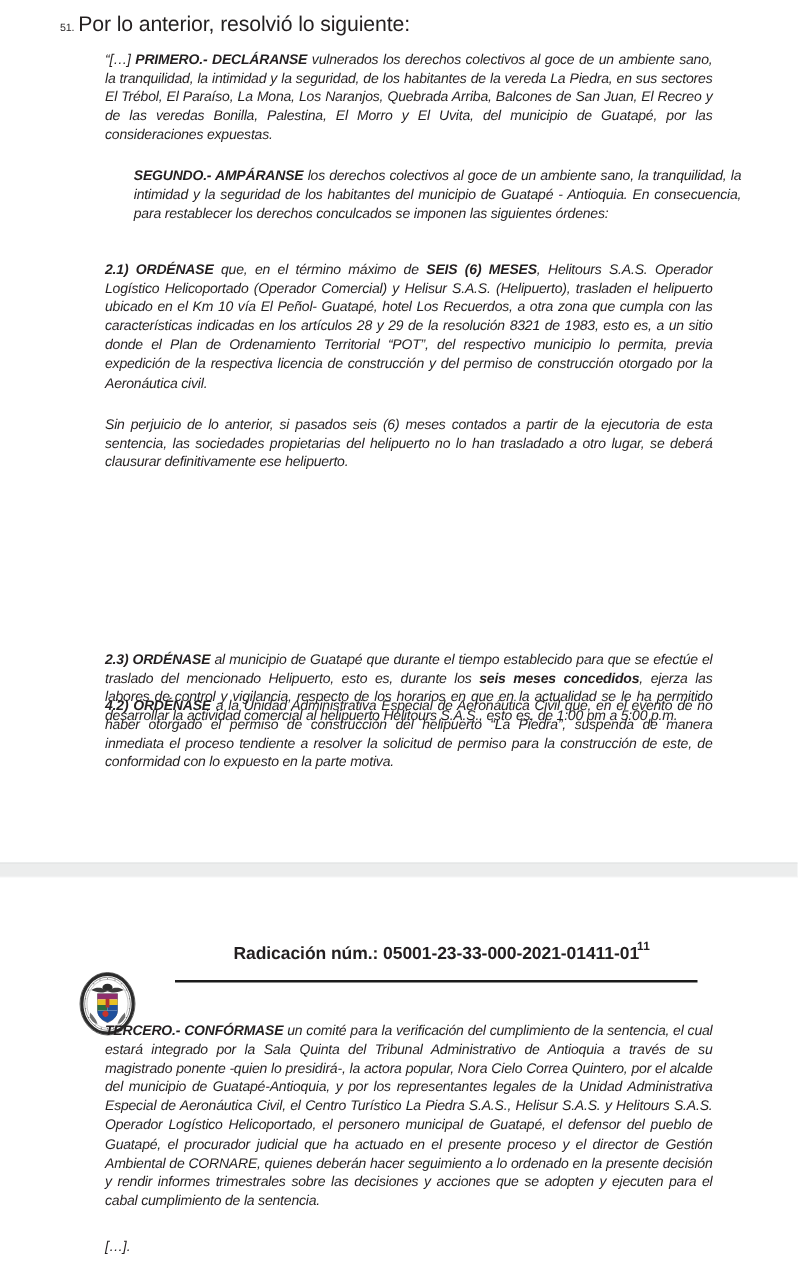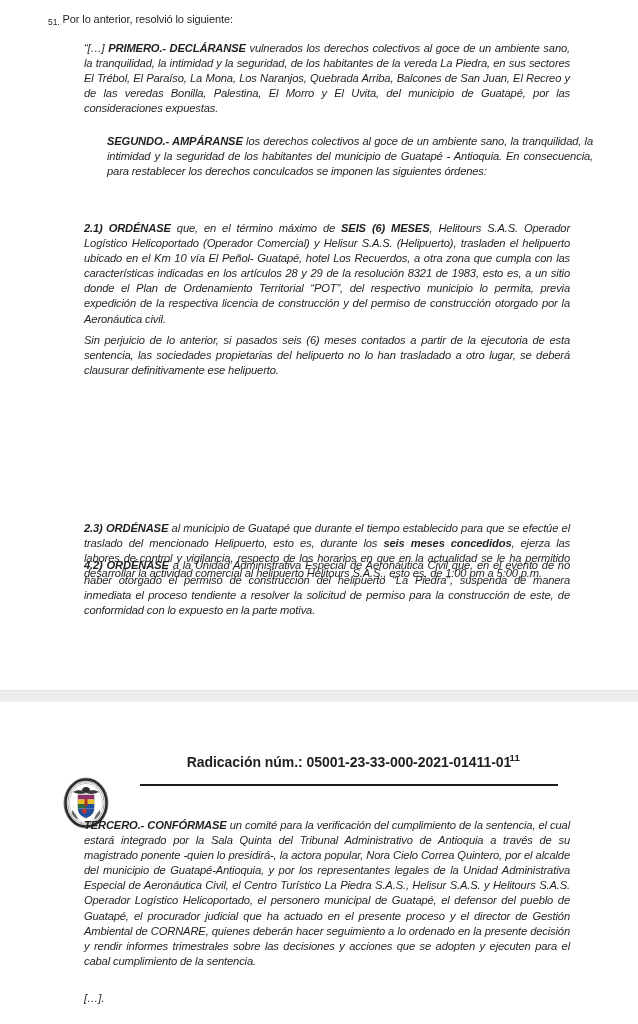--- a/index.html
+++ b/index.html
@@ -61,42 +61,42 @@
   }
   .item-number {
     font-size: 8.5px;
     line-height: 15px;
     padding-top: 2.5px;
     padding-right: 3px;
     white-space: nowrap;
     letter-spacing: -0.1px;
   }
   .item-text {
-    font-size: 11px;
+    font-size: 17px;
     line-height: 15px;
     letter-spacing: -0.1px;
   }
 
   .quote-block {
     position: absolute;
     left: 84px;
     width: 486px;
     font-style: italic;
     font-size: 11.2px;
     line-height: 15.1px;
     text-align: justify;
     text-justify: inter-word;
     letter-spacing: -0.15px;
   }
   .quote-block b { font-weight: bold; }
 
   
   #p-primero   { top: 41px; }
   #p-segundo   { top: 134px; margin-left: 23px; }
-  #p-21        { top: 221px; }
+  #p-21        { top: 209px; }
   #p-sin-perj  { top: 333px; }
   #p-alcalde   { top: 391px; }
   #p-22        { top: 430px; }
   #p-23        { top: 489px; margin-top: 32px; }
   #p-24        { top: 558px; }
 
   
   .page-number {
     position: absolute;
     left: 0;

